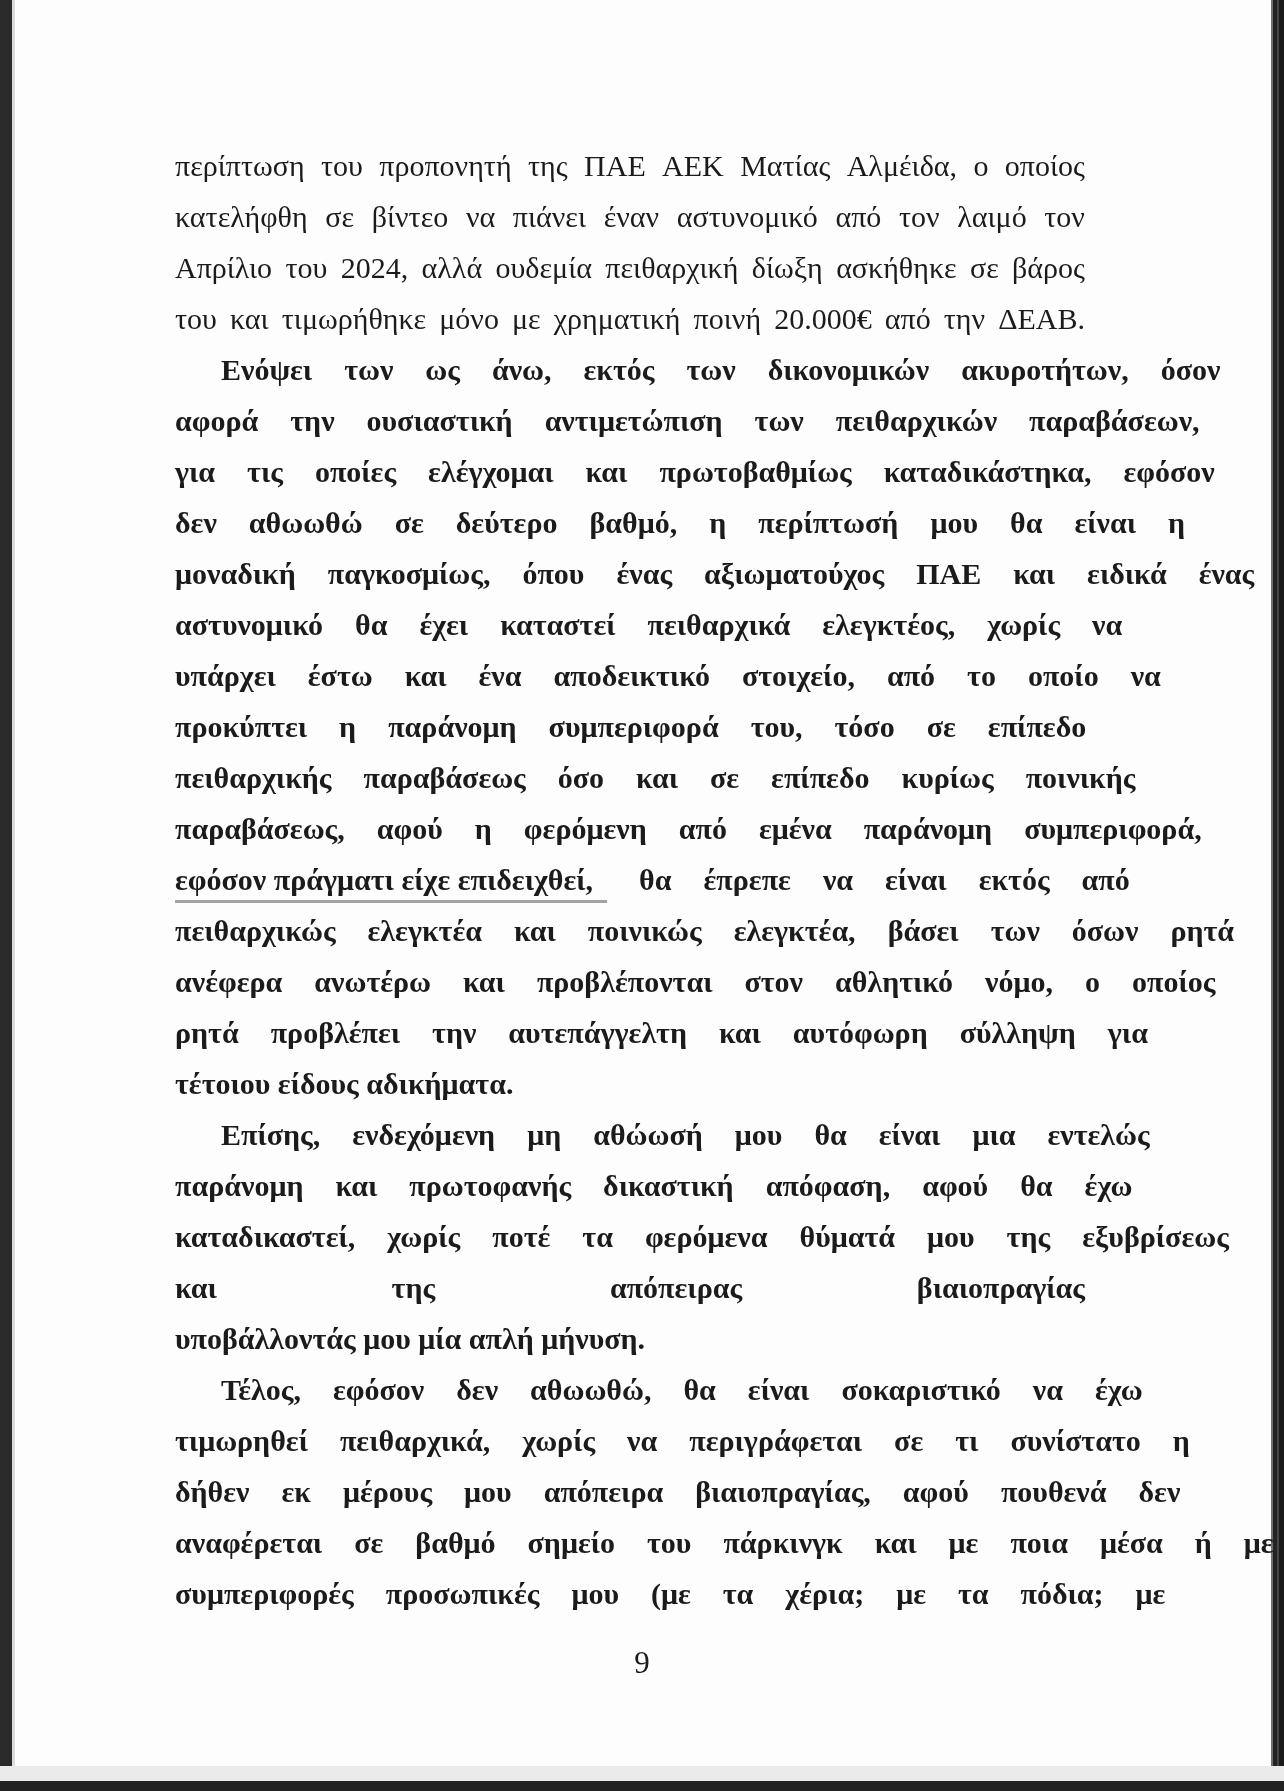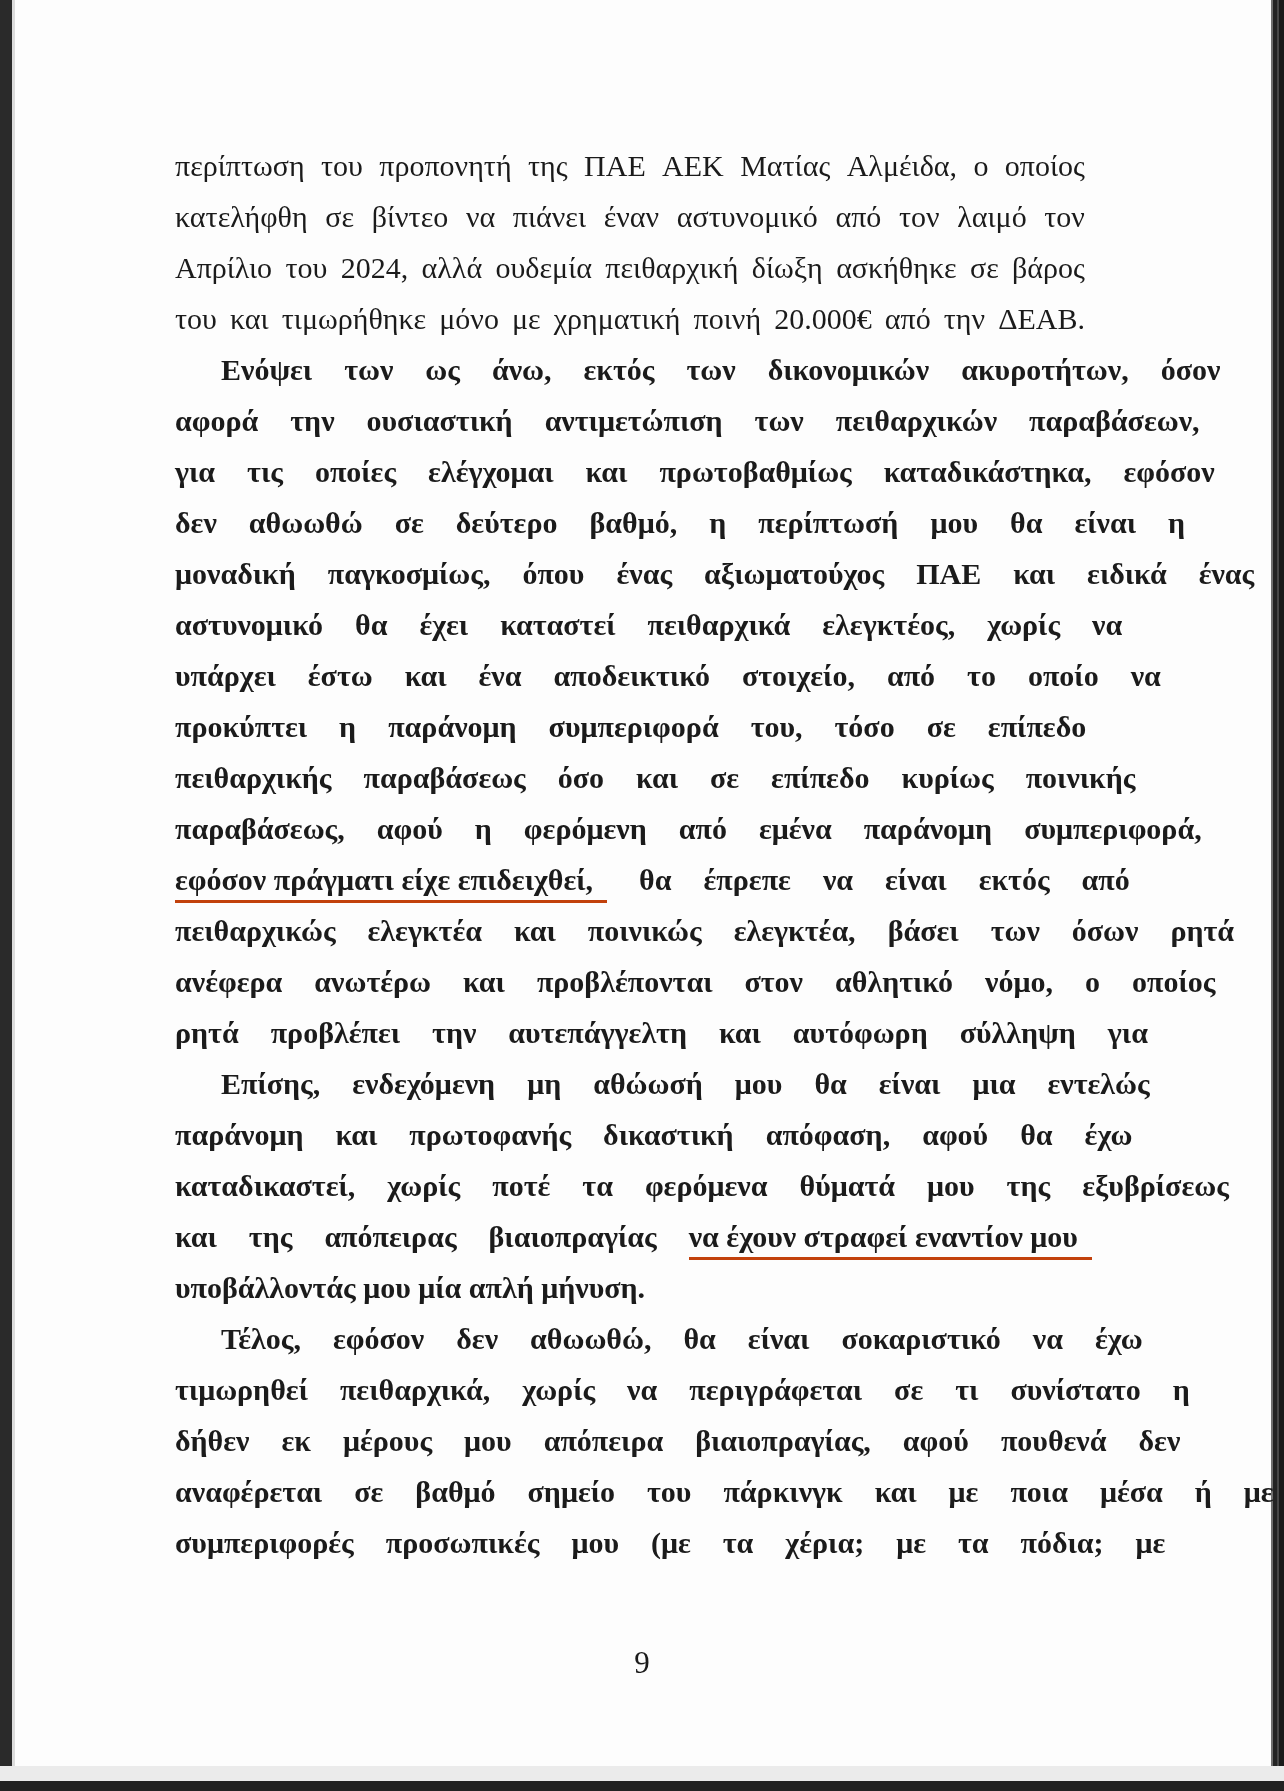--- a/index.html
+++ b/index.html
@@ -45,21 +45,21 @@
   .line.bold { font-weight:700;gap:32px; }
   .line.just {
     display:flex;
     justify-content:space-between;
     align-items:baseline;
     white-space:normal;
   }
   .line.indent { padding-left:46px; }
   .tok { white-space:pre; }
   .u {
-    border-bottom:3px solid #c2410c;
+    border-bottom:3px solid #a3a3a3;
     padding-right:14px;
     padding-bottom:1px;
   }
   .page-number {
     position:absolute; top:1645px; left:0; width:100%;
     text-align:center;
     font-size:31px;
     font-weight:400;
   }
 </style>
@@ -263,20 +263,21 @@
     <div class="line bold just">
       <span class="tok">ρητά</span>
       <span class="tok">προβλέπει</span>
       <span class="tok">την</span>
       <span class="tok">αυτεπάγγελτη</span>
       <span class="tok">και</span>
       <span class="tok">αυτόφωρη</span>
       <span class="tok">σύλληψη</span>
       <span class="tok">για</span>
     </div>
+    <div class="line bold left"><span>τέτοιου είδους αδικήματα.</span></div>
     <div class="line bold just indent">
       <span class="tok">Επίσης,</span>
       <span class="tok">ενδεχόμενη</span>
       <span class="tok">μη</span>
       <span class="tok">αθώωσή</span>
       <span class="tok">μου</span>
       <span class="tok">θα</span>
       <span class="tok">είναι</span>
       <span class="tok">μια</span>
       <span class="tok">εντελώς</span>
@@ -300,21 +301,20 @@
       <span class="tok">θύματά</span>
       <span class="tok">μου</span>
       <span class="tok">της</span>
       <span class="tok">εξυβρίσεως</span>
     </div>
     <div class="line bold just">
       <span class="tok">και</span>
       <span class="tok">της</span>
       <span class="tok">απόπειρας</span>
       <span class="tok">βιαιοπραγίας</span>
-      <span class="tok u">να έχουν στραφεί εναντίον μου</span>
     </div>
     <div class="line bold left"><span>υποβάλλοντάς μου μία απλή μήνυση.</span></div>
     <div class="line bold just indent">
       <span class="tok">Τέλος,</span>
       <span class="tok">εφόσον</span>
       <span class="tok">δεν</span>
       <span class="tok">αθωωθώ,</span>
       <span class="tok">θα</span>
       <span class="tok">είναι</span>
       <span class="tok">σοκαριστικό</span>

